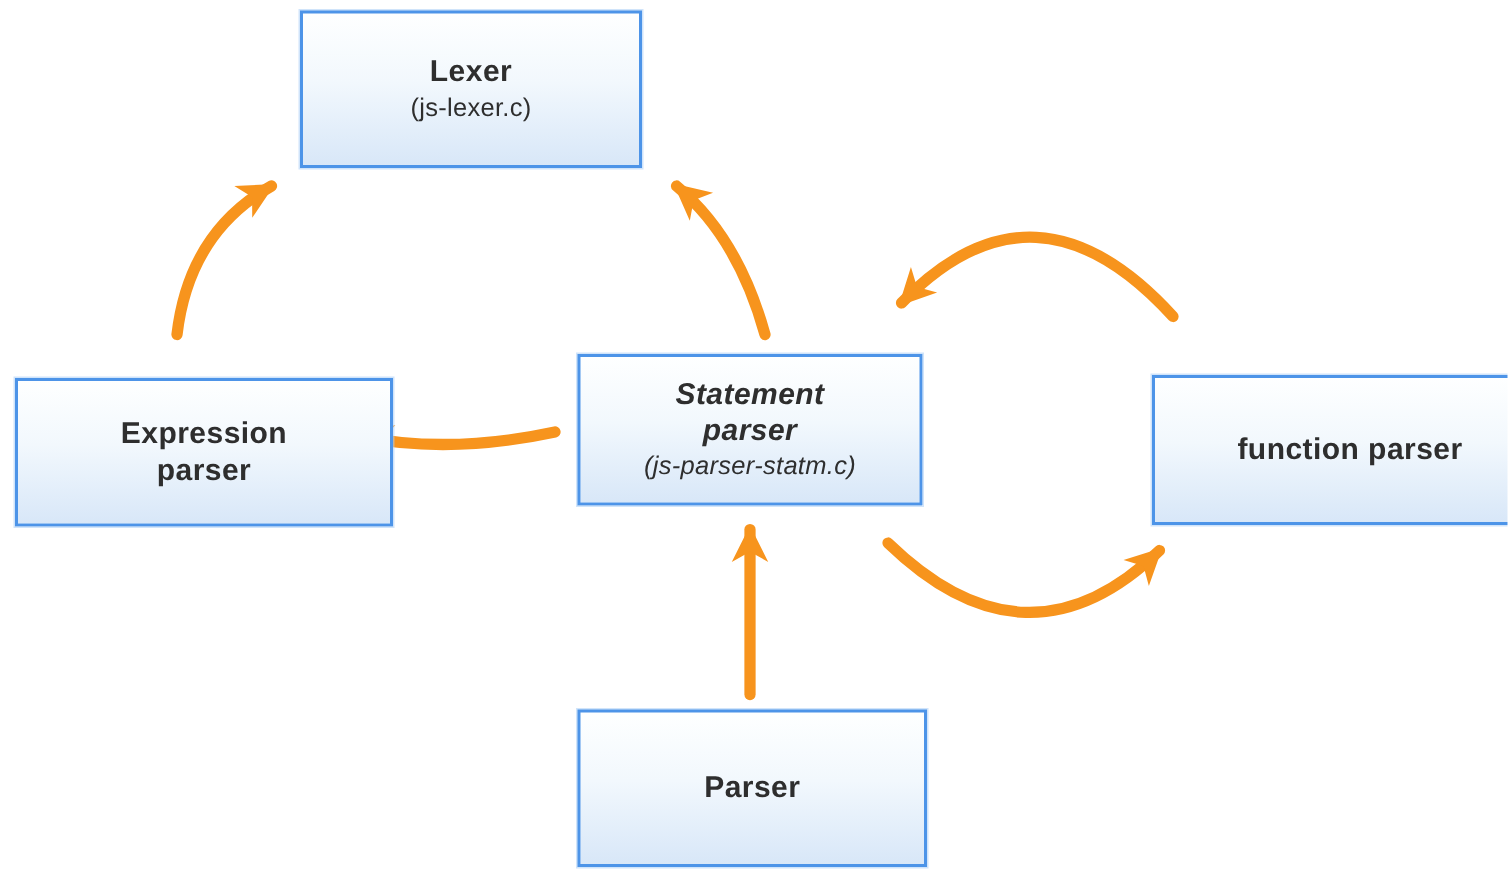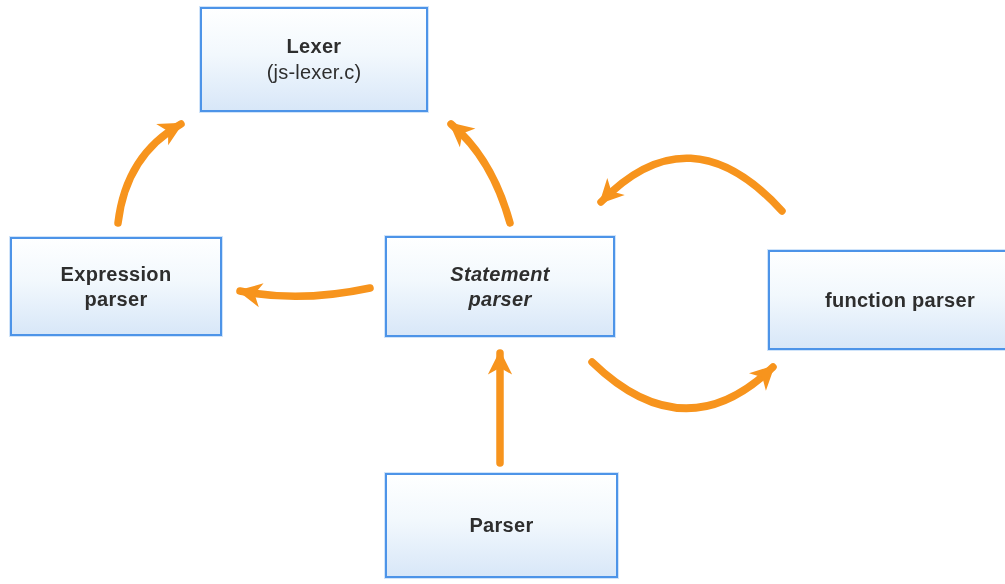--- a/index.html
+++ b/index.html
@@ -44,28 +44,28 @@
     padding: 4px 6px;
   }
   .node-title {
     font-size: 20px;
     font-weight: bold;
     line-height: 1.22;
     letter-spacing: 0.3px;
   }
   .node-title:empty { display: none; }
   .node-subtitle {
-    font-size: 20px;
+    font-size: 17px;
     line-height: 1.3;
     margin-top: 1px;
     letter-spacing: 0.2px;
   }
   
   .node-lexer       { left: 200px; top:   7px; width: 228px; height: 105px; }
-  .node-expression  { left:  10px; top: 237px; width: 212px; height:  99px; }
+  .node-expression  { left:  10px; top: 252px; width: 252px; height:  99px; }
   .node-statement   { left: 385px; top: 236px; width: 230px; height: 101px; font-style: italic; }
   .node-function    { left: 752px; top: 250px; width: 264px; height: 100px; margin-left: 16px; }
   .node-parser      { left: 385px; top: 473px; width: 233px; height: 105px; }
 </style>
 </head>
 <body>
 
 <div class="canvas">
 
   <svg class="arrows-layer" viewBox="0 0 1005 584" xmlns="http://www.w3.org/2000/svg">
@@ -89,20 +89,21 @@
   </div>
 
   <div class="node node-expression">
     <div class="node-title">Expression</div>
     <div class="node-title">parser</div>
   </div>
 
   <div class="node node-statement">
     <div class="node-title">Statement</div>
     <div class="node-title">parser</div>
+    <div class="node-subtitle">(js-parser-statm.c)</div>
   </div>
 
   <div class="node node-function">
     <div class="node-title">function parser</div>
 
   </div>
 
   <div class="node node-parser">
     <div class="node-title">Parser</div>
 

